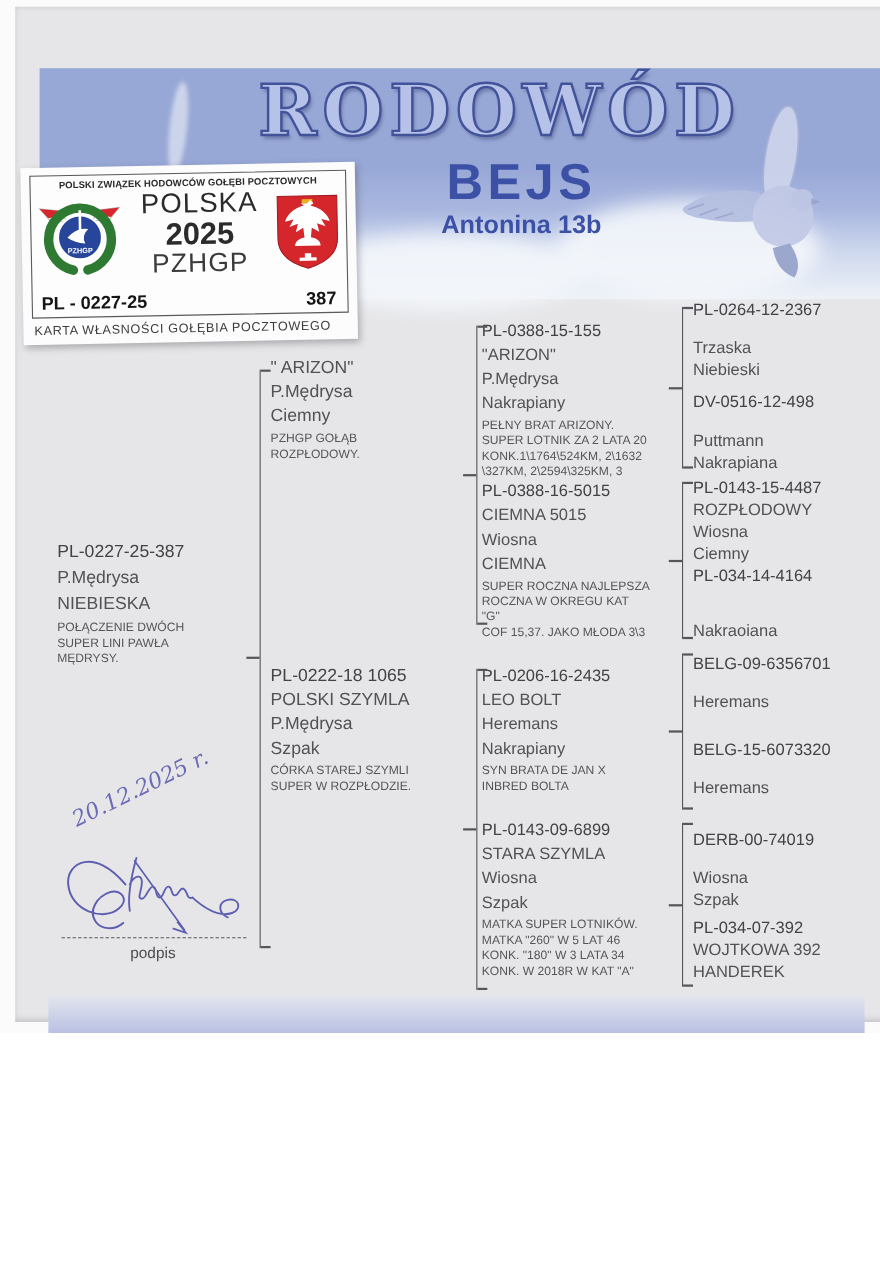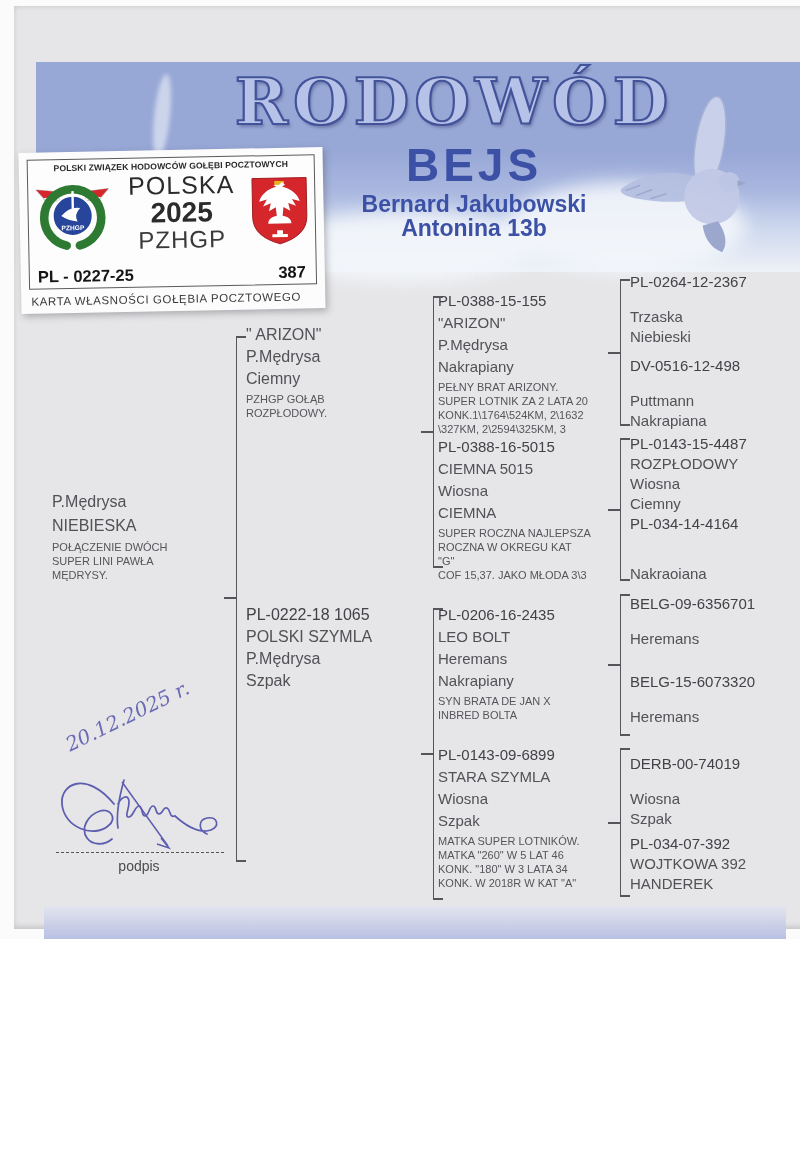--- a/index.html
+++ b/index.html
@@ -112,21 +112,20 @@
       <path d="M20,98 l14,-5 M30,103 l16,-6 M44,106 l16,-5" stroke="#9aa5cd" stroke-width="1.4" fill="none"></path>
       <circle cx="104" cy="104" r="27" fill="#c2cae7"></circle>
       <path d="M110,128 Q122,146 114,158 Q98,152 95,132 Z" fill="#98a3cc"></path>
       <circle cx="121" cy="90" r="10" fill="#bec7e5"></circle>
       <path d="M129,88 l8,3 -8,3 z" fill="#9aa5c8"></path>
     </svg>
   </div>
   <div class="title">RODOWÓD</div>
   <div class="loft">BEJS</div>
   <div class="owner">
-    <div>Bernard Jakubowski</div>
     <div>Antonina 13b</div>
   </div>
 
   <div class="card">
     <div class="card-inner">
       <div class="card-fed">POLSKI ZWIĄZEK HODOWCÓW GOŁĘBI POCZTOWYCH</div>
       <div class="card-mid">
         <svg class="card-logo" viewBox="0 0 84 82">
           <path d="M14,26 L4,14 L22,16 L30,26 Z" fill="#fff" stroke="#bbb" stroke-width="1"></path>
           <path d="M12,23 L4,14 L22,16 L26,21 Z" fill="#d5262c"></path>
@@ -152,39 +151,42 @@
       </div>
       <div class="card-row">
         <span>PL - 0227-25</span>
         <span>387</span>
       </div>
     </div>
     <div class="card-caption">KARTA  WŁASNOŚCI GOŁĘBIA POCZTOWEGO</div>
   </div>
 
   <div class="bird g1 b-subj">
+    <div class="ring">PL-0227-25-387</div>
     <div>P.Mędrysa</div>
     <div>NIEBIESKA</div>
     <div class="desc">POŁĄCZENIE DWÓCH
 SUPER LINI PAWŁA
 MĘDRYSY.</div>
   </div>
 
   <div class="bird g2 b-g2s">
     <div>" ARIZON"</div>
     <div>P.Mędrysa</div>
     <div>Ciemny</div>
     <div class="desc">PZHGP GOŁĄB
 ROZPŁODOWY.</div>
   </div>
   <div class="bird g2 b-g2d">
     <div class="ring">PL-0222-18 1065</div>
     <div>POLSKI SZYMLA</div>
     <div>P.Mędrysa</div>
     <div>Szpak</div>
+    <div class="desc">CÓRKA STAREJ SZYMLI
+SUPER W ROZPŁODZIE.</div>
   </div>
 
   <div class="bird g3 b-g3a">
     <div class="ring">PL-0388-15-155</div>
     <div>"ARIZON"</div>
     <div>P.Mędrysa</div>
     <div>Nakrapiany</div>
     <div class="desc">PEŁNY BRAT ARIZONY.
 SUPER LOTNIK ZA 2 LATA 20
 KONK.1\1764\524KM, 2\1632

